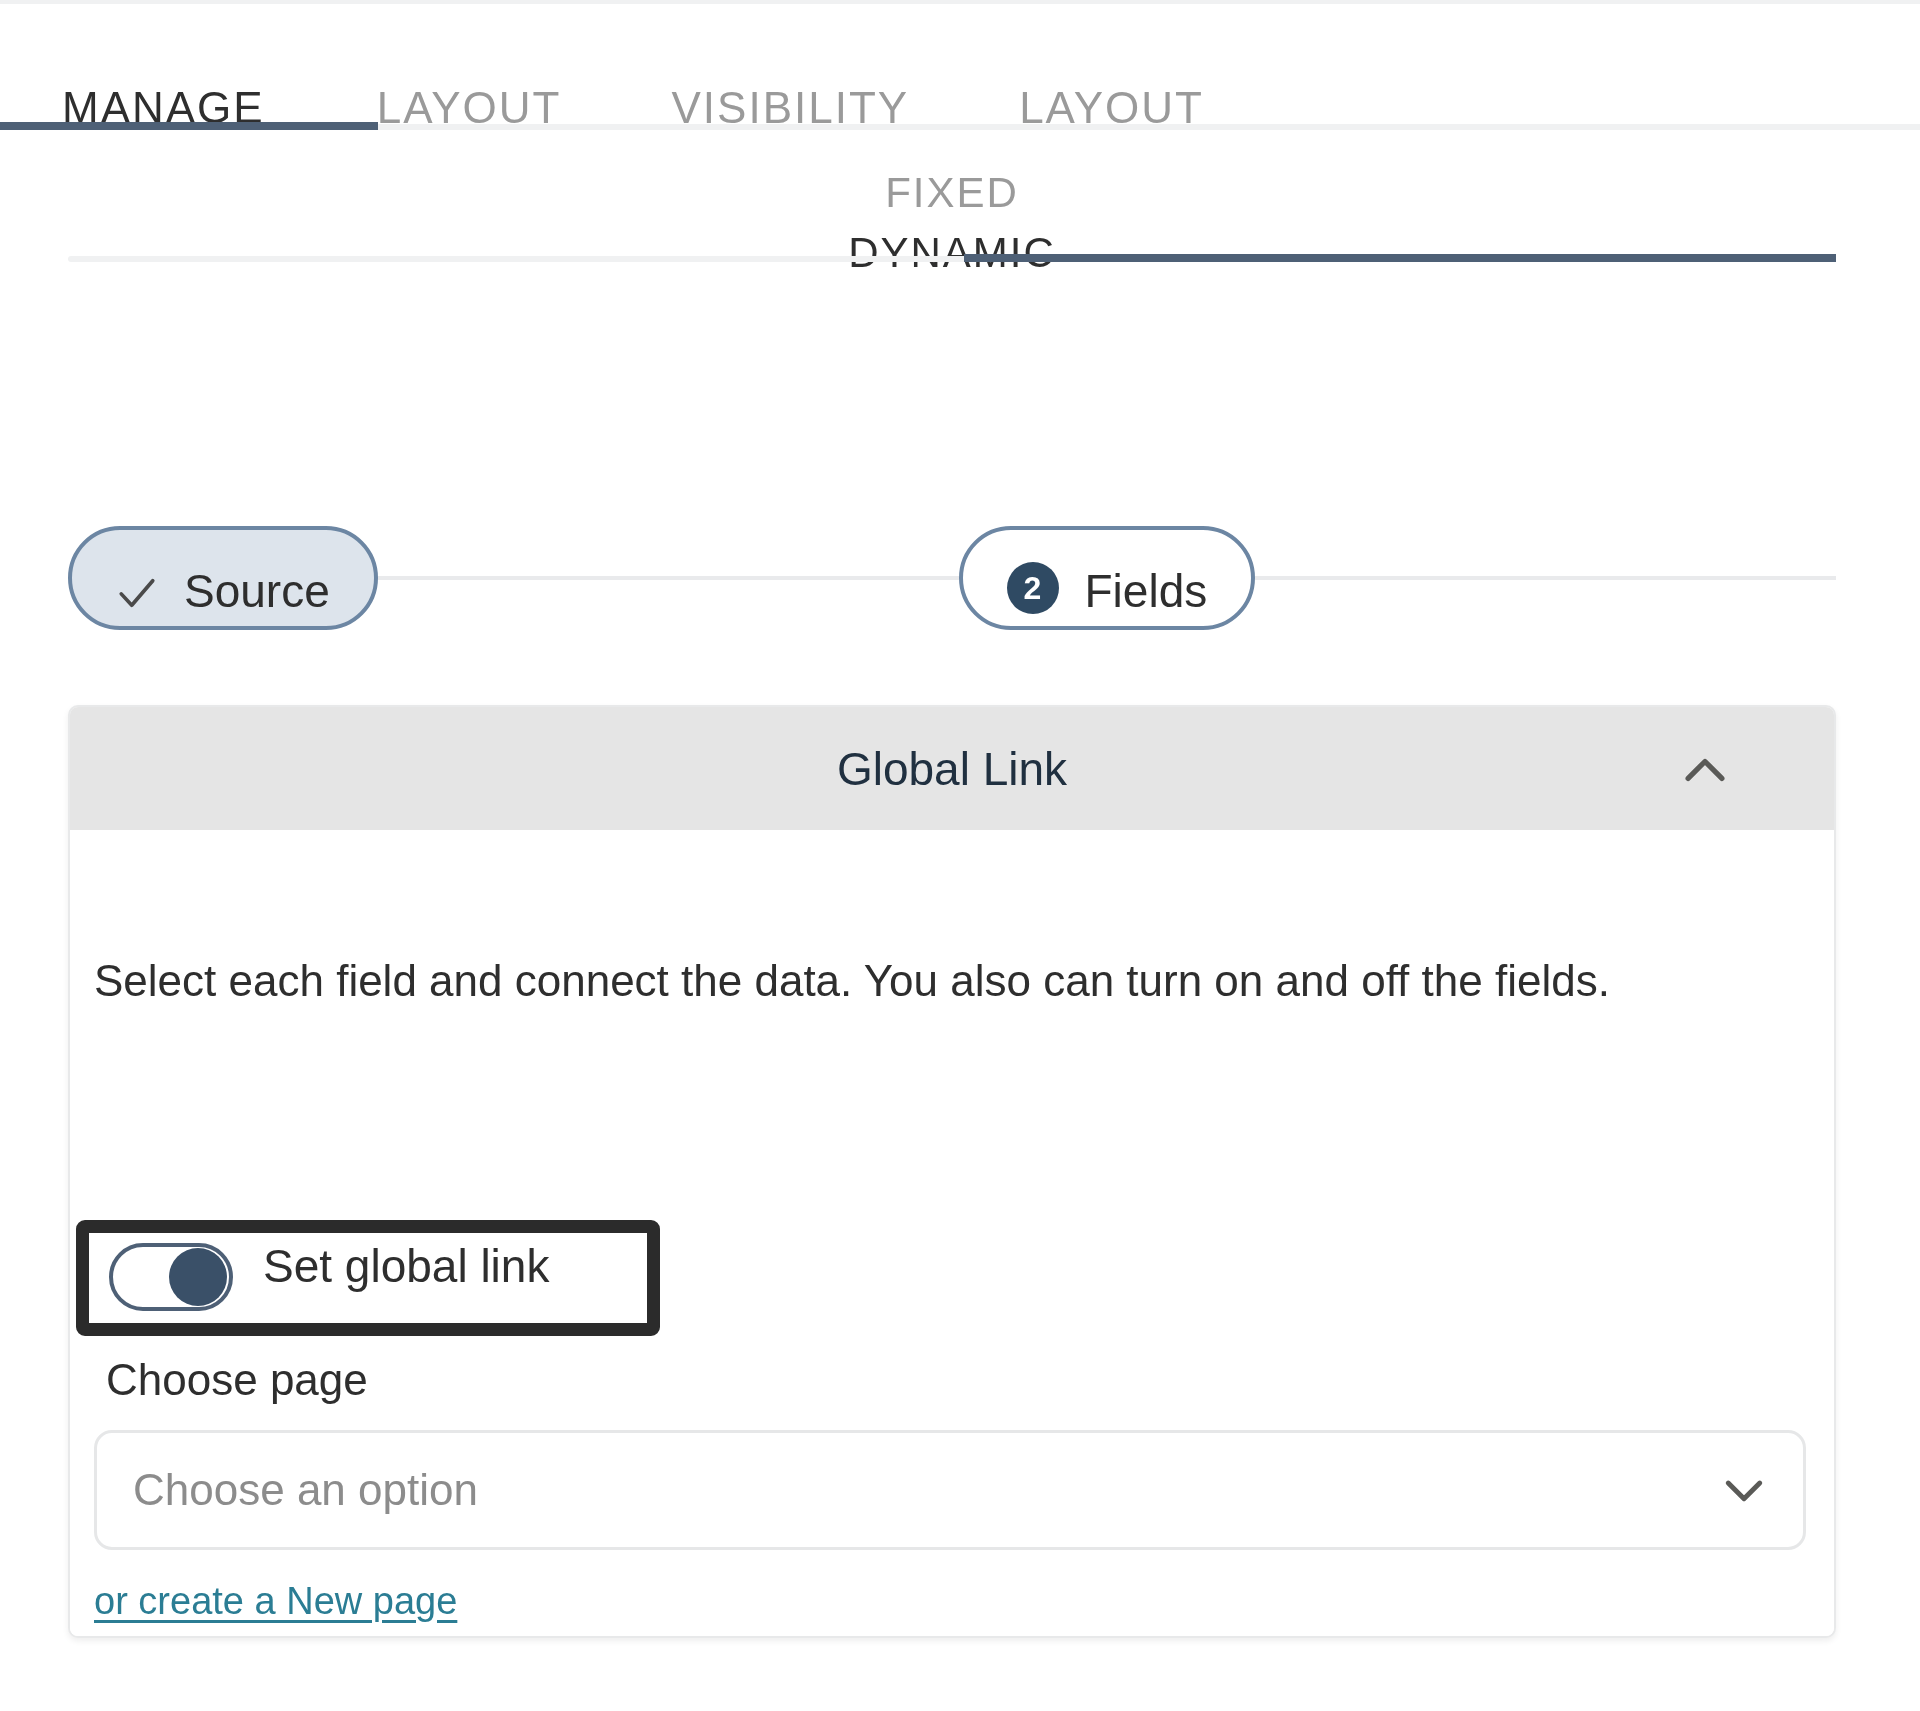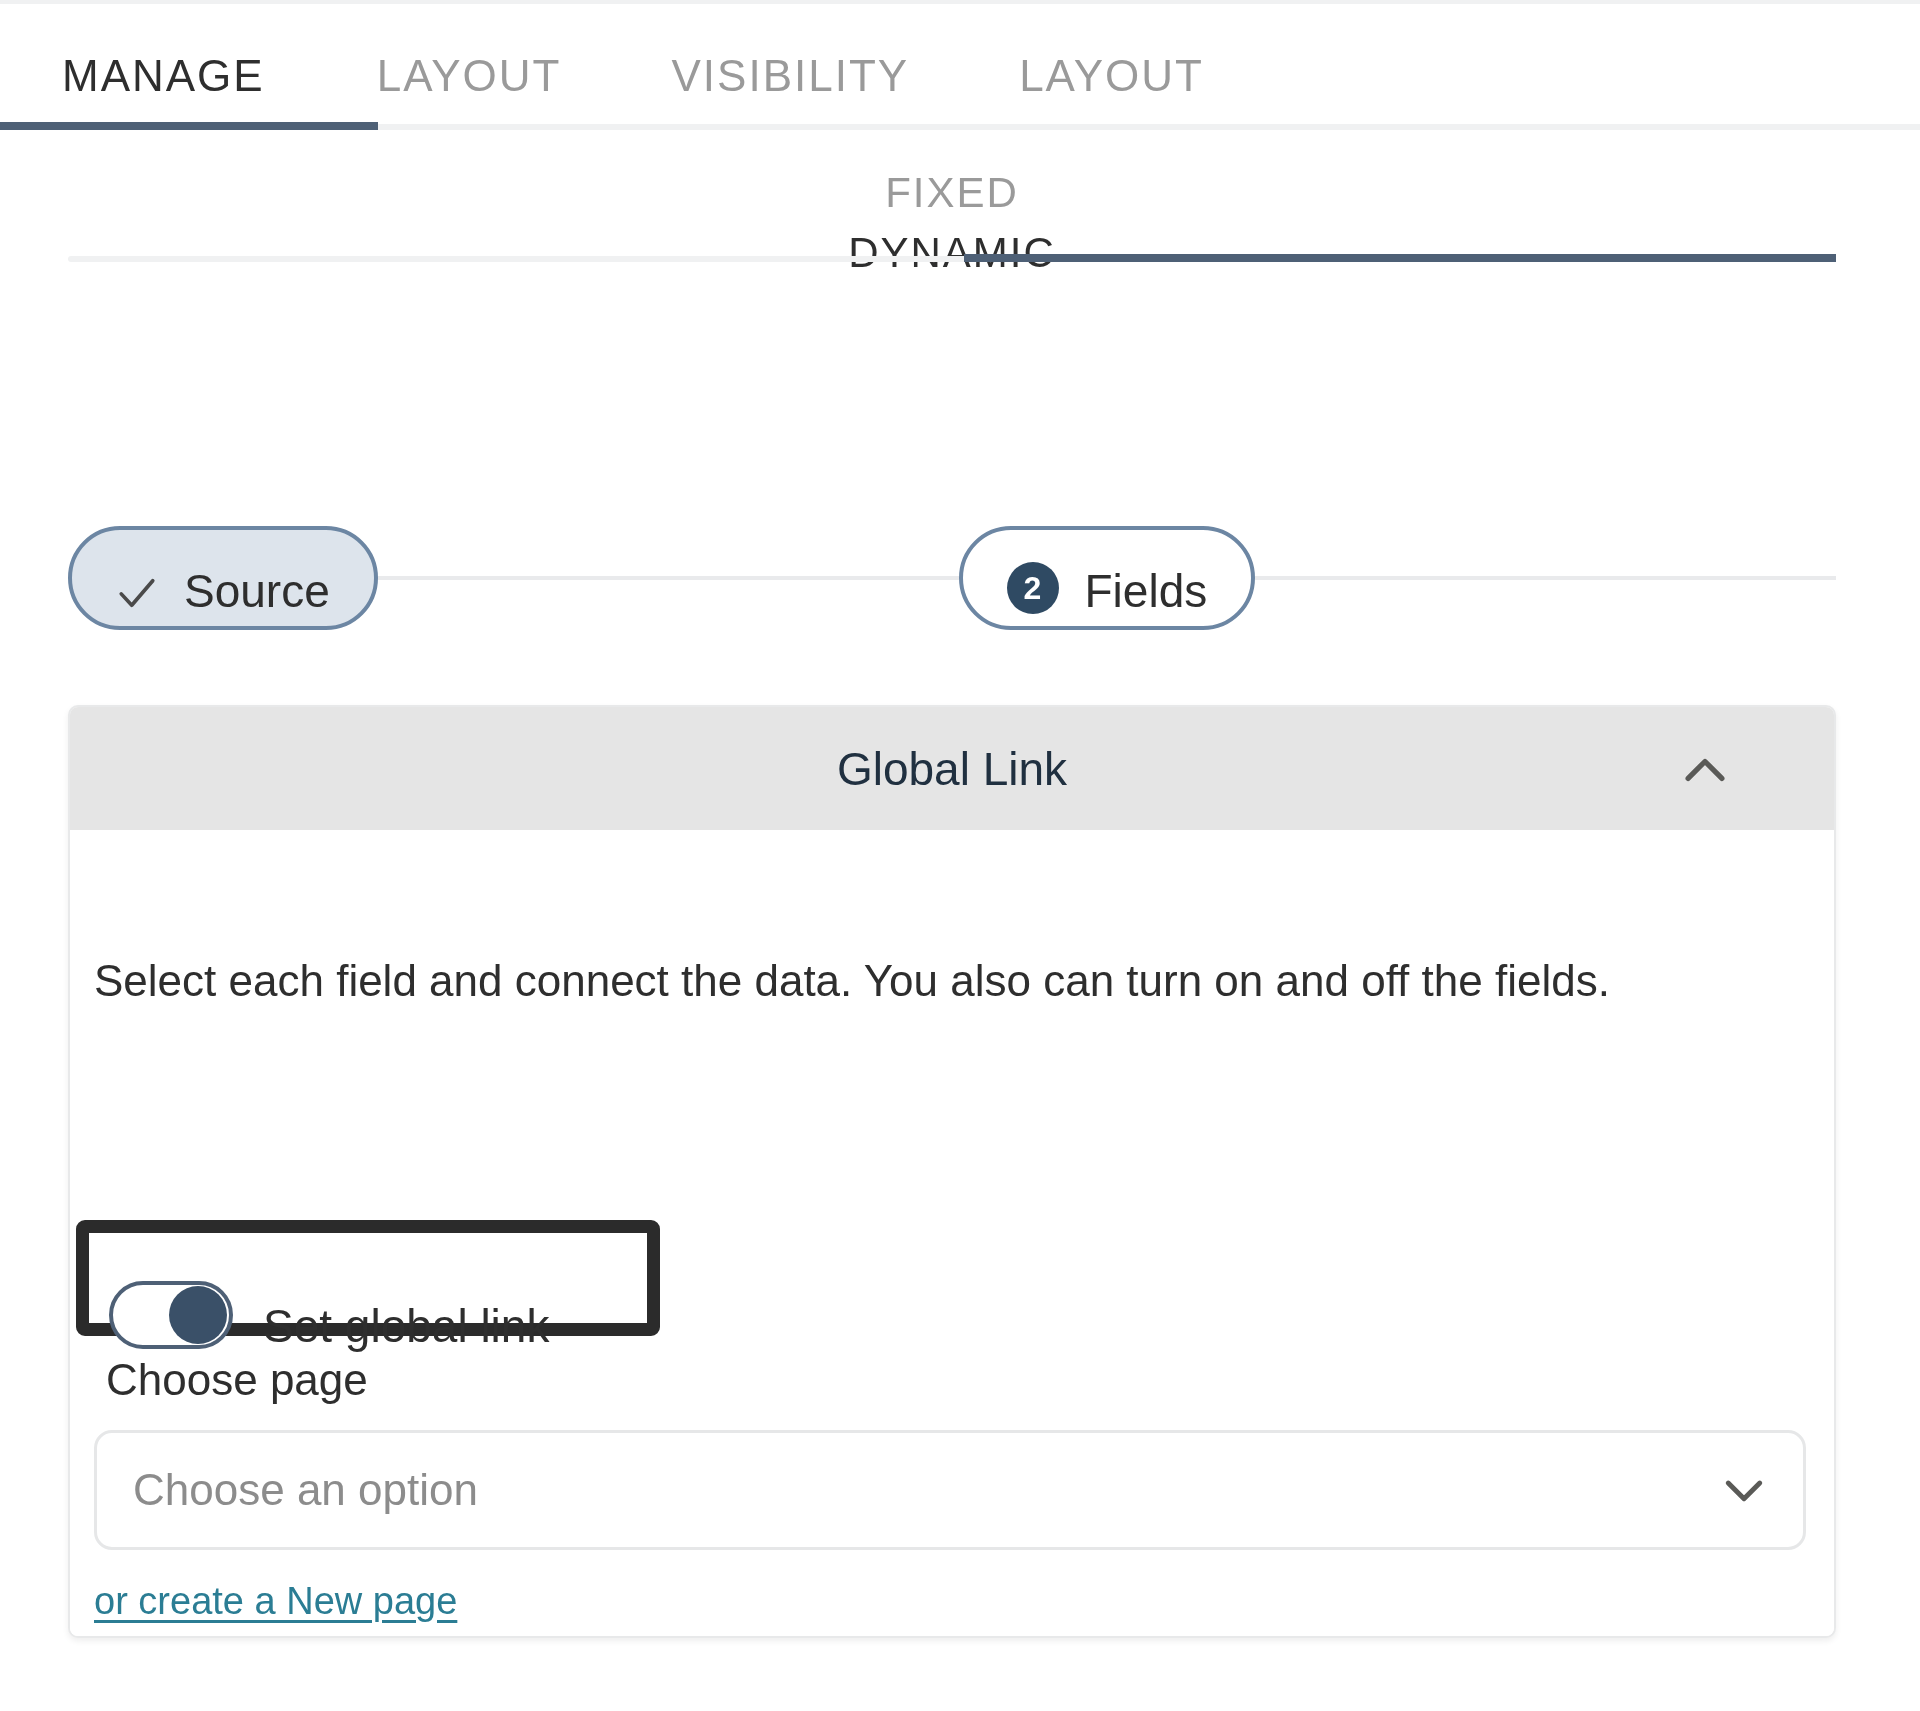--- a/index.html
+++ b/index.html
@@ -23,21 +23,21 @@
     width: 1920px; height: 4px;
     background: #f0f1f2;
   }
 
   
   .primary-tabs {
     position: absolute;
     left: 0; top: 22px;
     width: 1700px; height: 108px;
     display: flex;
-    align-items: center;
+    align-items: flex-end;
   }
   .primary-tab {
     font-size: 44px;
     letter-spacing: 2.0px;
     color: #9a9a9a;
     font-weight: 400;
     white-space: nowrap;
     padding: 0;
     cursor: pointer;
     line-height: 1;
@@ -211,24 +211,24 @@
     position: absolute;
     left: 6px; top: 390px;
     width: 584px; height: 116px;
     box-sizing: border-box;
     border: 13px solid #2b2b2b;
     border-radius: 9px;
     background: #ffffff;
   }
   .toggle-row {
     position: absolute;
-    left: 20px; top: 0;
+    left: 20px; top: 10px;
     height: 116px;
     display: flex;
-    align-items: flex-end;
+    align-items: flex-start;
     gap: 30px;
   }
   .toggle-switch {
     width: 124px; height: 68px;
     border-radius: 34px;
     border: 4px solid #4e6076;
     background: #ffffff;
     box-sizing: border-box;
     position: relative;
     cursor: pointer;

